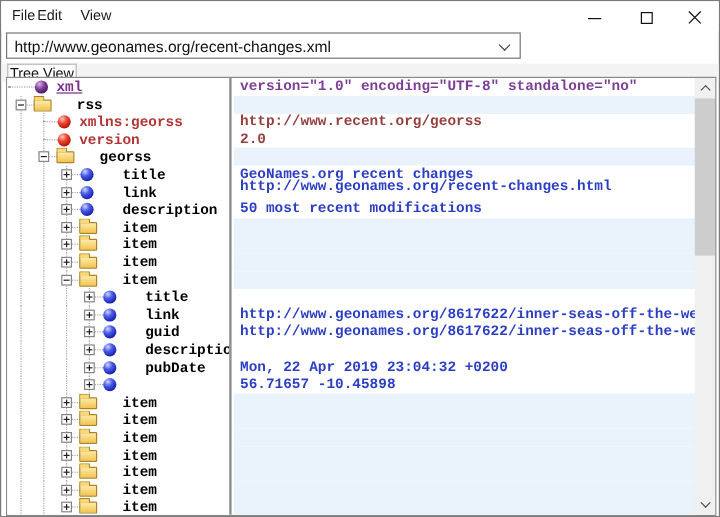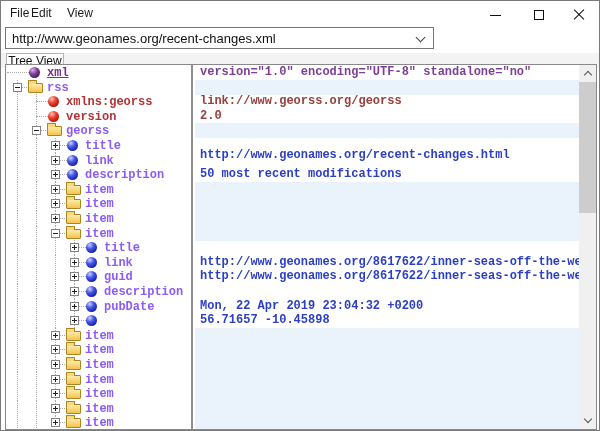--- a/index.html
+++ b/index.html
@@ -51,21 +51,21 @@
   .trow, .vrow { position:absolute; left:0; width:100%; height:15px; overflow:hidden; }
   .vrow { font-family:"Liberation Mono", monospace; font-size:12px; font-weight:bold;
           line-height:15px; padding-left:5px; white-space:pre; }
   .vrow.stripe { background:#eaf3fc; }
   .val-decl { color:#7d3f96; } .val-attr { color:#95403d; } .val-elem { color:#2c3fc3; }
 
   .tlabel { position:absolute; top:1px; font-family:"Liberation Mono", monospace;
             font-size:12px; font-weight:bold; line-height:14px; white-space:pre; }
   .lab-decl { color:#7b2f8e; text-decoration:underline; }
   .lab-attr { color:#b23434; }
-  .lab-elem, .lab-folder { color:#8b5cf6; }
+  .lab-elem, .lab-folder { color:#000000;margin-left:17px; }
 
   .guide-v { position:absolute; top:0; width:0; height:15px; border-left:1px dotted #a9a9a9; }
   .guide-v.half { height:8px; }
   .guide-h { position:absolute; top:7px; height:0; border-top:1px dotted #a9a9a9; }
 
   .expand-box { position:absolute; top:3px; width:9px; height:9px; background:#fff;
                 border:1px solid #848484; }
   .expand-box i { position:absolute; left:1px; top:3px; width:5px; height:0;
                   border-top:1px solid #222; }
   .expand-box.plus b { position:absolute; left:3px; top:1px; width:0; height:5px;
@@ -404,23 +404,24 @@
             <b></b>
           </span>
           <span class="folder" style="left: 60px;"></span>
           <span class="tlabel lab-folder" style="left: 79px;">item</span>
         </div>
       </div>
     <div class="splitter"></div>
     <div class="values-pane" id="valuesPane">
         <div class="vrow val-decl" style="top: 0px;">version="1.0" encoding="UTF-8" standalone="no"</div>
         <div class="vrow stripe" style="top: 15px;"></div>
-        <div class="vrow val-attr" style="top: 29px;">link://www.georss.org/georss</div>
+        <div class="vrow val-attr" style="top: 29px;">http://www.recent.org/georss</div>
         <div class="vrow val-attr" style="top: 44px;">2.0</div>
         <div class="vrow stripe" style="top: 58px;"></div>
+        <div class="vrow val-elem" style="top: 73px;">GeoNames.org recent changes</div>
         <div class="vrow val-elem" style="top: 83px;">http://www.geonames.org/recent-changes.html</div>
         <div class="vrow val-elem" style="top: 102px;">50 most recent modifications</div>
         <div class="vrow stripe" style="top: 117px;"></div>
         <div class="vrow stripe" style="top: 131px;"></div>
         <div class="vrow stripe" style="top: 146px;"></div>
         <div class="vrow stripe" style="top: 161px;"></div>
         <div class="vrow val-elem" style="top: 190px;">http://www.geonames.org/8617622/inner-seas-off-the-we</div>
         <div class="vrow val-elem" style="top: 204px;">http://www.geonames.org/8617622/inner-seas-off-the-we</div>
         <div class="vrow val-elem" style="top: 234px;">Mon, 22 Apr 2019 23:04:32 +0200</div>
         <div class="vrow val-elem" style="top: 248px;">56.71657 -10.45898</div>

